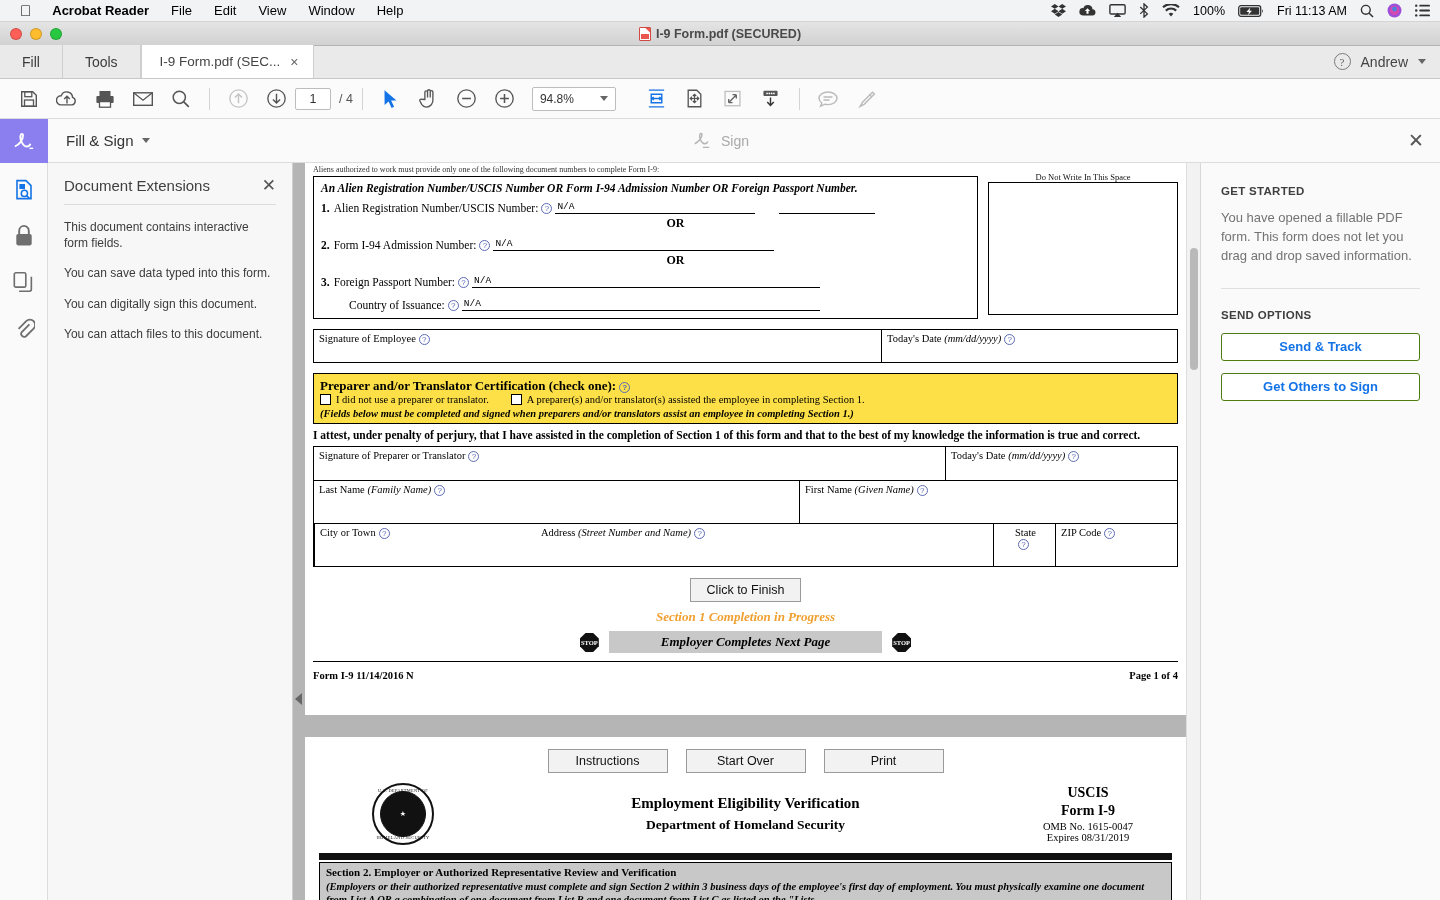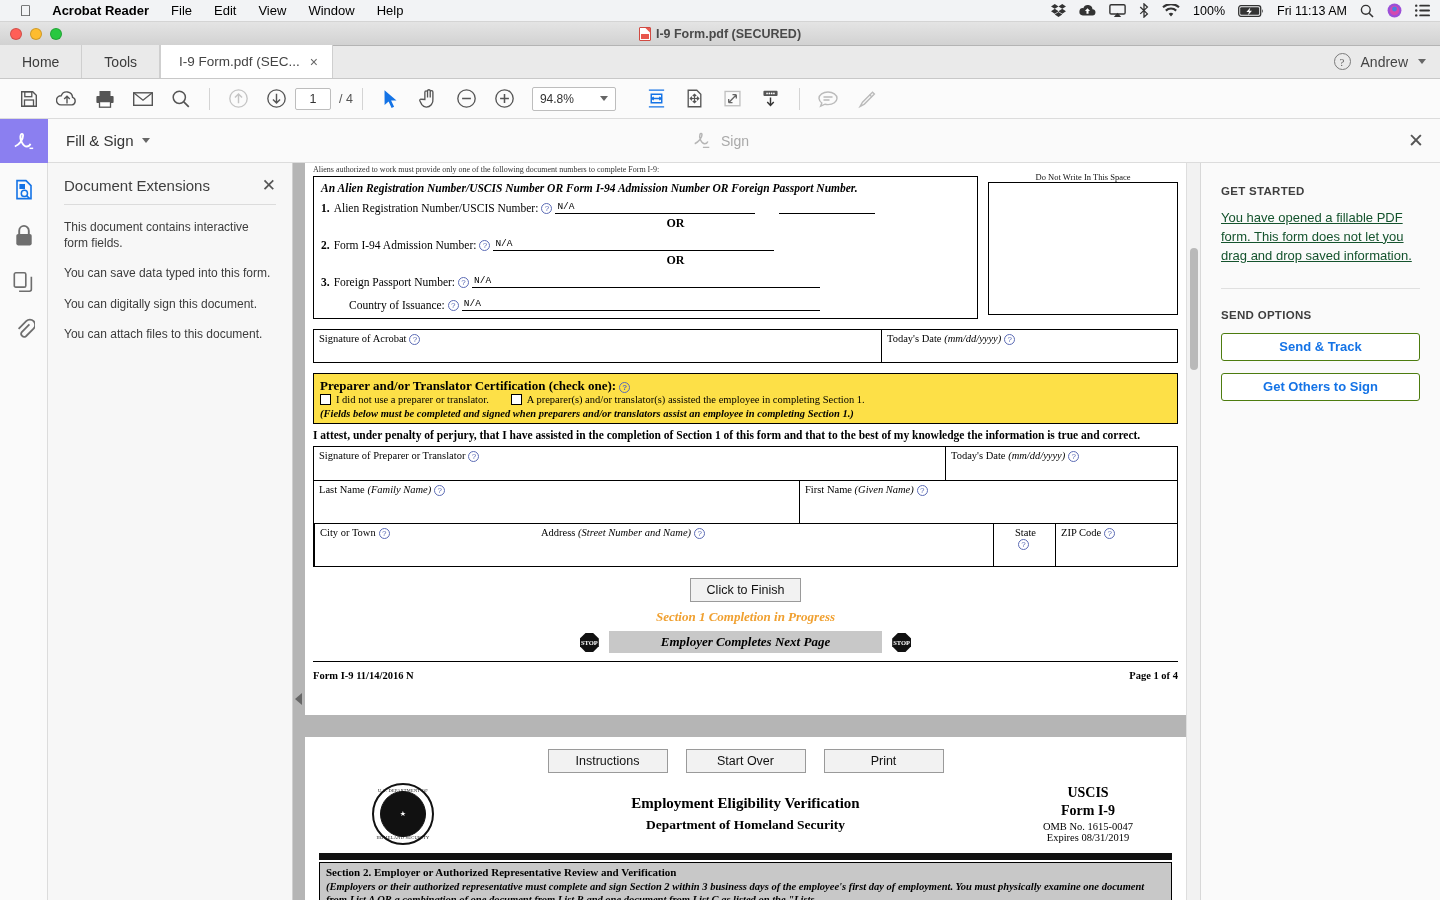--- a/index.html
+++ b/index.html
@@ -220,21 +220,21 @@
   .blackbar { height:7px; background:#111; margin: 4px 6px 0 6px; }
   .sec2 { border:1.2px solid #000; background:#c8c8c8; margin: 2px 6px 0 6px; padding: 3px 6px; }
   .sec2 .s-t { font-weight:bold; font-size:11px; }
   .sec2 .s-n { font-size:10.5px; font-style:italic; font-weight:600; line-height:1.25; margin-top:2px; }
 
   
   #rightpanel {
     width: 240px; background:#fafafa; border-left:1px solid #d8d8d8; padding: 22px 20px 0 20px;
   }
   .rp-h { font-size: 11.5px; font-weight:bold; color:#3f3f3f; letter-spacing:.3px; }
-  .rp-p { font-size: 13px; color:#14532d; line-height:1.45; margin-top: 12px; text-decoration: underline; }
+  .rp-p { font-size: 13px; color:#737373; line-height:1.45; margin-top: 12px; }
   .rp-rule { height:1px; background:#e0e0e0; margin: 22px 0 20px 0; }
   .rp-btn {
     height: 28px; border:1px solid #4d7c0f; border-radius:3px; background:#fff;
     color:#1473e6; font-size:13px; font-weight:bold;
     display:flex; align-items:center; justify-content:center; margin-top: 12px;
   }
 </style>
 </head>
 <body>
 
@@ -323,21 +323,21 @@
       <span class="light l-green"></span>
     </div>
     <div class="wt">
       <span class="pdf-mini"></span>
       <span>I-9 Form.pdf (SECURED)</span>
     </div>
   </div>
 
   <div id="tabbar">
     <div class="tab">
-      <span>Home</span>
+      <span>Fill</span>
     </div>
     <div class="tab">
       <span>Tools</span>
     </div>
     <div class="tab doc">
       <span>I-9 Form.pdf (SEC...</span>
       <span class="x">×</span>
     </div>
     <div class="right-area">
       <span class="circ-q">?</span>
@@ -589,21 +589,21 @@
             </div>
 
             <div style="width:190px; padding-top:6px;">
               <div class="dnw-t">Do Not Write In This Space</div>
               <div class="dnw" style="height:133px;"></div>
             </div>
           </div>
 
           <div style="display:flex; border:1.2px solid #000; margin-top:10px;">
             <div style="flex:1; padding:3px 5px; font-size:10.5px; min-height:32px;">
-              <span>Signature of Acrobat</span><span class="q">?</span>
+              <span>Signature of Employee</span><span class="q">?</span>
             </div>
             <div style="width:296px; border-left:1.2px solid #000; padding:3px 5px; font-size:10.5px;">
               <span>Today's Date</span>
               <i>(mm/dd/yyyy)</i><span class="q">?</span>
             </div>
           </div>
 
           <div class="prep-head" style="margin-top:10px;">
             <div class="prep-title">
               <span>Preparer and/or Translator Certification (check one):</span><span class="q">?</span>

